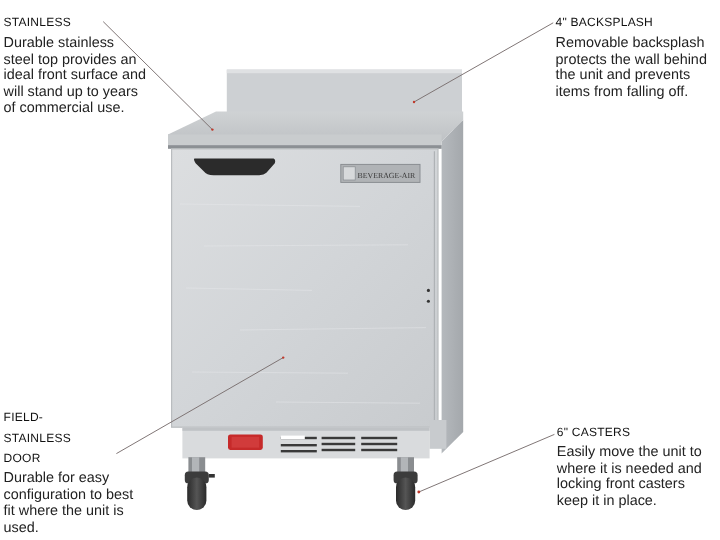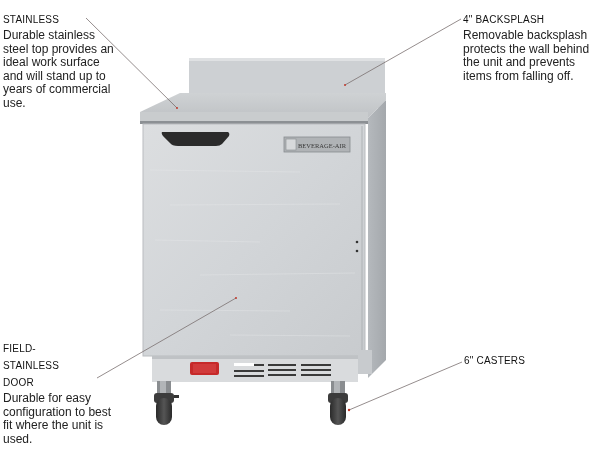--- a/index.html
+++ b/index.html
@@ -125,32 +125,33 @@
   <line x1="97" y1="378" x2="236" y2="298" stroke="#7a7070" stroke-width="0.8"></line>
   <circle cx="236" cy="298" r="1" fill="#c0392b"></circle>
   <line x1="462" y1="362" x2="349" y2="410" stroke="#7a7070" stroke-width="0.8"></line>
   <circle cx="349" cy="410" r="1.2" fill="#c0392b"></circle>
 </svg>
 
 <div class="callout" id="c-top">
   <h2>
     <span>STAINLESS</span><br>
   </h2>
-  <p>Durable stainless steel top provides an ideal work surface and will stand up to years of commercial use.</p>
+  <p>Durable stainless steel top provides an ideal front surface and will stand up to years of commercial use.</p>
 </div>
 
 <div class="callout" id="c-back">
   <h2>4" BACKSPLASH</h2>
   <p>Removable backsplash protects the wall behind the unit and prevents items from falling off.</p>
 </div>
 
 <div class="callout" id="c-door">
   <h2>
     <span>FIELD-</span><br>
     <span>STAINLESS</span><br>
     <span>DOOR</span>
   </h2>
   <p>Durable for easy configuration to best fit where the unit is used.</p>
 </div>
 
 <div class="callout" id="c-cast">
   <h2>6" CASTERS</h2>
+  <p>Easily move the unit to where it is needed and locking front casters keep it in place.</p>
 </div>
 
 </body></html>

